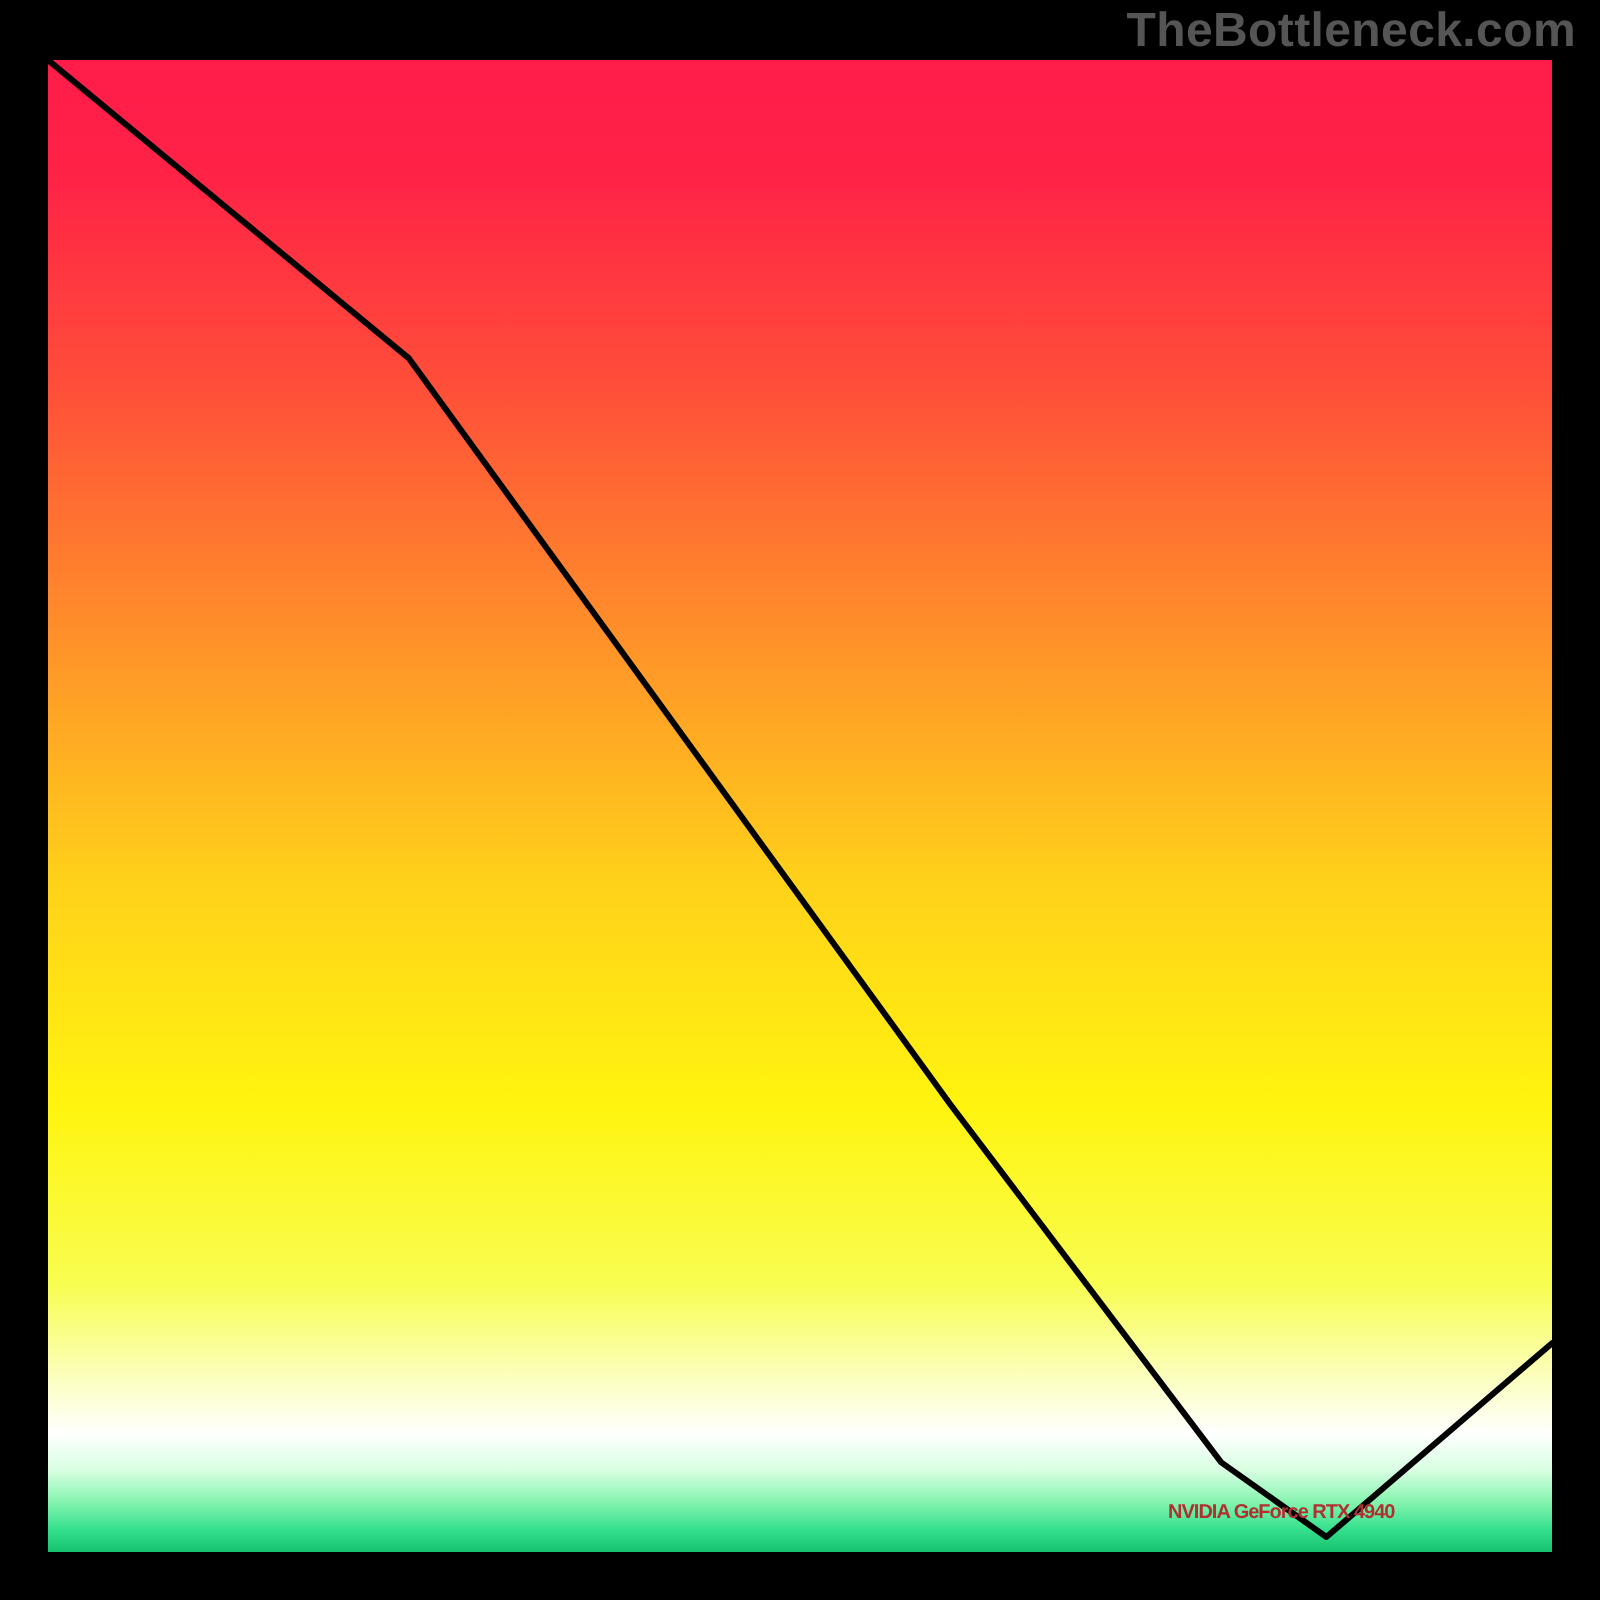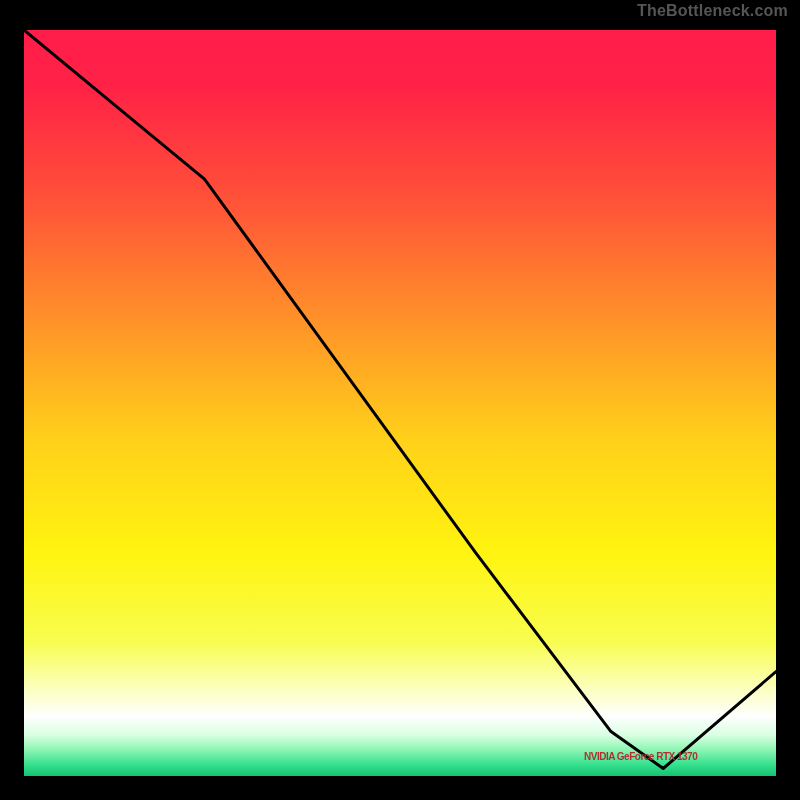--- a/index.html
+++ b/index.html
@@ -14,21 +14,21 @@
   .root {
     position: relative;
     width: 800px;
     height: 800px;
   }
   .attribution {
     position: absolute;
     top: 2px;
     right: 12px;
     color: #555;
-    font-size: 16px;
+    font-size: 24px;
     font-weight: 600;
     letter-spacing: 0.2px;
   }
   .plot-frame {
     position: absolute;
     left: 24px;
     top: 30px;
     width: 752px;
     height: 746px;
     background: #000;
@@ -83,17 +83,17 @@
               <stop offset="100.00%" stop-color="#16c26f"></stop>
             </linearGradient>
         </defs>
         <rect x="0" y="0" width="752" height="746" fill="url(#bgGrad)"></rect>
       </svg>
 
       <svg class="curve" viewBox="0 0 752 746" preserveAspectRatio="none">
         <path id="curvePath" d="M0.0 0.0 L90.2 74.6 L180.5 149.2 L451.2 522.2 L586.6 701.2 L639.2 738.5 L752.0 641.6" fill="none" stroke="#000000" stroke-width="3" stroke-linejoin="round" stroke-linecap="round"></path>
       </svg>
 
-      <div class="bottom-marker" id="bottomMarker" style="left: 556.64px; top: 721.08px; width: 120px; color: rgb(176, 48, 48);">NVIDIA GeForce RTX 1370</div>
+      <div class="bottom-marker" id="bottomMarker" style="left: 556.64px; top: 721.08px; width: 120px; color: rgb(176, 48, 48);">NVIDIA GeForce RTX 4940</div>
 
     </div>
   </div>
 </div>
 
 </body></html>

